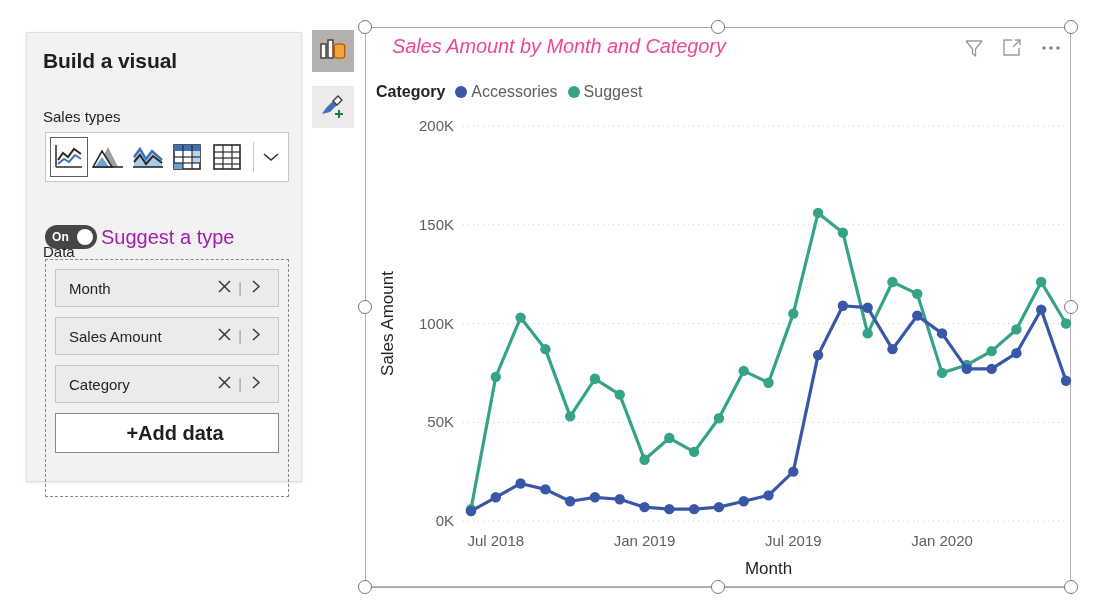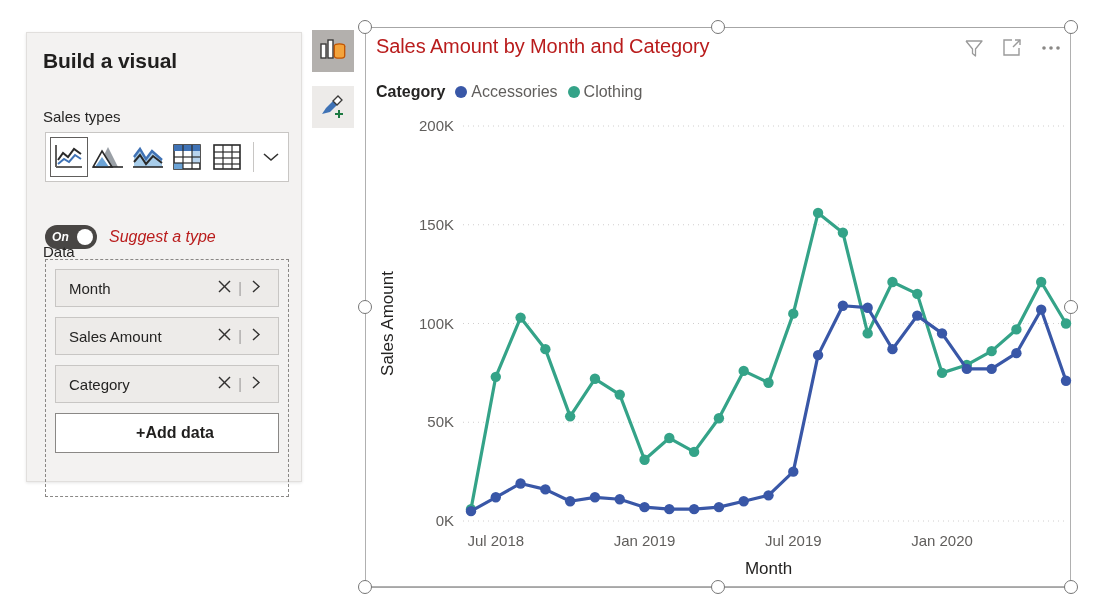--- a/index.html
+++ b/index.html
@@ -48,37 +48,37 @@
     width: 1px; height: 30px; background: #c8c6c4; margin-left: 8px;
   }
   .vt-chevron {
     width: 36px; height: 40px; display: flex;
     align-items: center; justify-content: center; cursor: pointer;
   }
 
   
   .toggle-row {
     position: absolute; left: 18px; top: 192px;
-    display: flex; align-items: center; gap: 12px; font-style: italic;
+    display: flex; align-items: center; gap: 4px;
   }
   .toggle {
     width: 52px; height: 24px; border-radius: 12px;
     background: #484644; position: relative; cursor: pointer;
     display: flex; align-items: center;
   }
   .toggle-text {
     color: #ffffff; font-size: 12px; font-weight: bold;
     margin-left: 7px; letter-spacing: 0.2px;
   }
   .toggle-knob {
     position: absolute; right: 4px; top: 4px;
     width: 16px; height: 16px; border-radius: 50%;
     background: #ffffff;
   }
-  .toggle-label { font-size: 16px; color: #b91c1c; }
+  .toggle-label { font-size: 20px; color: #a21caf; }
 
   
   .data-wells {
     position: absolute; left: 18px; top: 226px;
     width: 244px; height: 238px;
     border: 1px dashed #8a8886;
     padding: 9px;
   }
   .data-field {
     height: 38px; margin-bottom: 10px;
@@ -90,43 +90,43 @@
     flex: 1; font-size: 15px; color: #252423;
   }
   .df-x, .df-chev {
     width: 22px; text-align: center; color: #323130;
     font-size: 16px; cursor: pointer;
   }
   .df-bar { color: #a19f9d; padding: 0 3px; font-size: 14px; }
   .add-data-btn {
     height: 40px; background: #ffffff; border: 1px solid #8a8886;
     display: flex; align-items: center; justify-content: center;
-    font-size: 16px; font-weight: bold; color: #201f1e; cursor: pointer; padding-left: 16px;
+    font-size: 20px; font-weight: bold; color: #201f1e; cursor: pointer; padding-left: 16px;
   }
 
   
   .mini-tool {
     position: absolute; left: 312px;
     width: 42px; height: 42px;
     display: flex; align-items: center; justify-content: center;
     cursor: pointer;
   }
   .mini-tool-build { top: 30px; background: #b3b0ad; }
   .mini-tool-format { top: 86px; background: #edebe9; }
 
   
   .visual {
     position: absolute; left: 365px; top: 27px;
     width: 706px; height: 560px;
     background: #ffffff;
     border: 1px solid #b0b0b0;
   }
   .visual-title {
-    position: absolute; left: 10px; top: 7px;
-    font-size: 20px; color: #b91c1c; letter-spacing: -0.1px;
+    position: absolute; left: 26px; top: 7px;
+    font-size: 20px; color: #ec4899; letter-spacing: -0.1px; font-style: italic;
   }
   .visual-actions {
     position: absolute; right: 8px; top: 10px;
     display: flex; align-items: center; gap: 18px;
   }
   .va-icon { cursor: pointer; display: flex; align-items: center; }
 
   .legend {
     position: absolute; left: 10px; top: 55px;
     display: flex; align-items: center;
@@ -325,21 +325,21 @@
     </div>
 
     <div class="legend">
       <span class="legend-title">Category</span>
       <span class="legend-item">
         <span class="legend-dot" id="ld0" style="background: rgb(57, 87, 167);"></span>
         <span class="legend-text">Accessories</span>
       </span>
       <span class="legend-item">
         <span class="legend-dot" id="ld1" style="background: rgb(52, 163, 136);"></span>
-        <span class="legend-text">Clothing</span>
+        <span class="legend-text">Suggest</span>
       </span>
     </div>
 
     <div class="plot-wrap">
       <svg id="chart-svg" width="706" height="560" viewBox="0 0 706 560">
           <line x1="97" y1="493" x2="700" y2="493" stroke="#d0cece" stroke-width="1" stroke-dasharray="1 4"></line>
           <text x="88" y="498" text-anchor="end" font-size="15" fill="#605e5c" font-family="&quot;Liberation Sans&quot;, sans-serif">0K</text>
           <line x1="97" y1="394.25" x2="700" y2="394.25" stroke="#d0cece" stroke-width="1" stroke-dasharray="1 4"></line>
           <text x="88" y="399.25" text-anchor="end" font-size="15" fill="#605e5c" font-family="&quot;Liberation Sans&quot;, sans-serif">50K</text>
           <line x1="97" y1="295.5" x2="700" y2="295.5" stroke="#d0cece" stroke-width="1" stroke-dasharray="1 4"></line>

